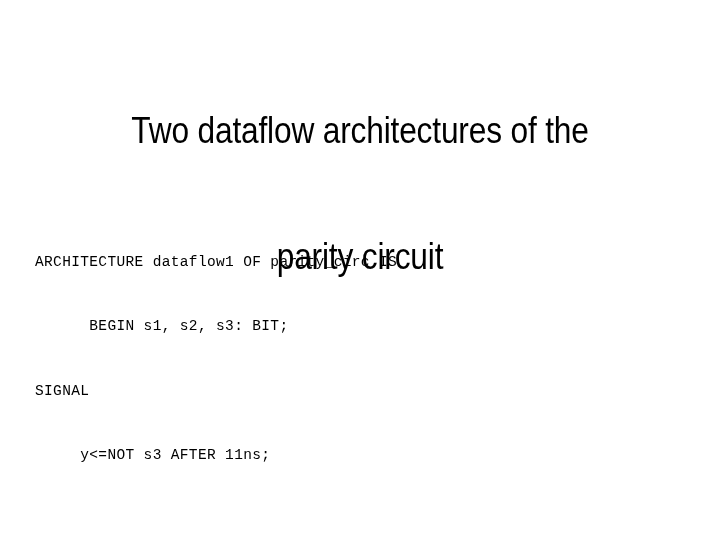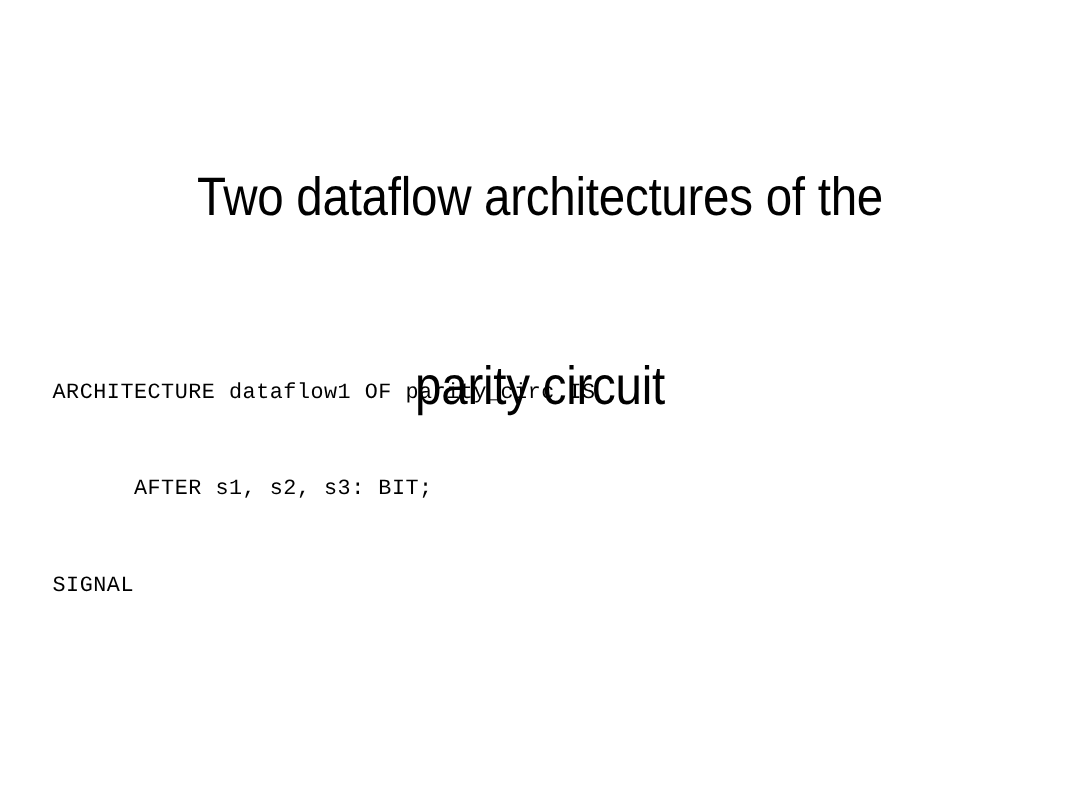--- a/index.html
+++ b/index.html
@@ -63,22 +63,23 @@
 
   <div id="title">
     <span class="tline">Two dataflow architectures of the</span>
     <span class="tline">parity circuit</span>
   </div>
 
   <div id="code-body">
 
     <div class="code-block" id="block-one">
       <span class="code-line">ARCHITECTURE dataflow1 OF parity_circ IS</span>
-      <span class="code-line">      AFTER s1, s2, s3: BIT;</span>
+      <span class="code-line">      BEGIN s1, s2, s3: BIT;</span>
       <span class="code-line">SIGNAL</span>
+      <span class="code-line">     y&lt;=NOT s3 AFTER 11ns;</span>
       
       
       
     </div>
 
     
 
   </div>
 </div>
 

